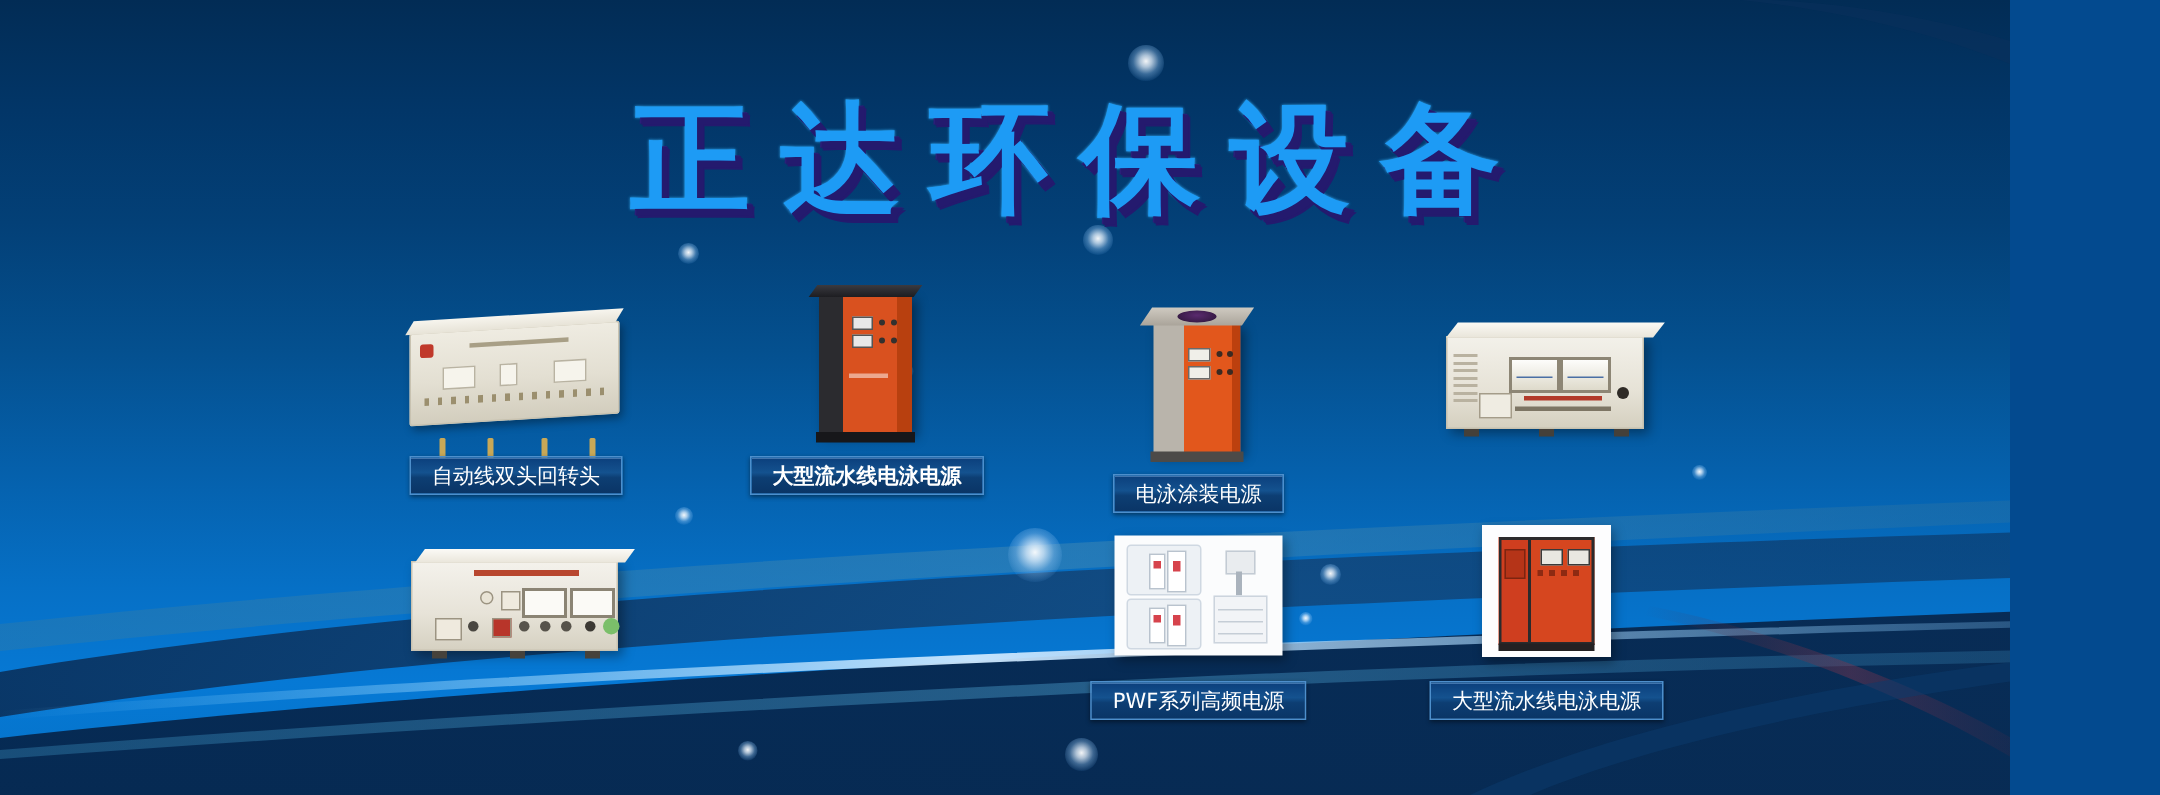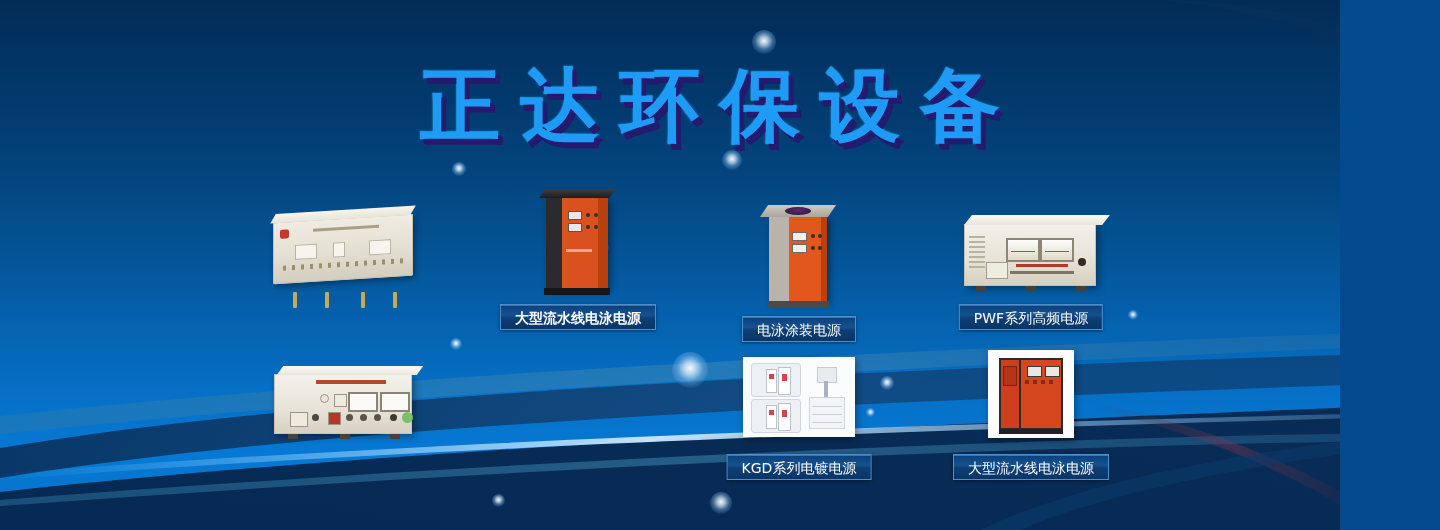--- a/index.html
+++ b/index.html
@@ -256,20 +256,21 @@
           <div class="strip"></div>
         </div>
         <div class="legs">
           <i style="left:24px;"></i>
             <i style="left:56px;"></i>
             <i style="left:92px;"></i>
             <i style="left:124px;"></i>
         </div>
       </div>
     </div>
+    <div class="label">自动线双头回转头</div>
   </div>
 
   <div class="product" style="left:488px;top:190px;width:180px;height:140px;font-weight:bold;">
     <div class="shot">
       <div class="p-box" style="width:76px;height:104px;">
         <div class="cab-tall" style="position:absolute;left:6px;top:9px;">
           <div class="cap"></div>
           <div class="meter" style="top:14px;"></div>
           <div class="meter" style="top:26px;"></div>
           <div class="knob" style="left:40px;top:16px;"></div>
@@ -314,21 +315,20 @@
           <div class="plug"></div>
           <div class="txt"></div>
             <div class="txt2"></div>
           <div class="sw"></div>
           <div class="ft" style="left:12px;"></div>
           <div class="ft" style="left:62px;"></div>
           <div class="ft" style="right:10px;"></div>
         </div>
       </div>
     </div>
-    <div class="label">PWF系列高频电源</div>
   </div>
 
   <div class="product" style="left:254px;top:350px;width:180px;height:130px;">
     <div class="shot">
       <div class="p-box" style="width:148px;height:80px;">
         <div class="kgd" style="position:absolute;left:4px;top:12px;">
           <div class="top"></div>
           <div class="hdr"></div>
           <div class="m" style="left:74px;"></div>
           <div class="m" style="left:106px;"></div>
@@ -376,21 +376,21 @@
             <div class="rod"></div>
             <div class="body">
                 <b style="top:8px;"></b>
                 <b style="top:16px;"></b>
                 <b style="top:24px;"></b>
               </div>
           </div>
         </div>
       </div>
     </div>
-    <div class="label">KGD系列电镀电源</div>
+    <div class="label">PWF系列高频电源</div>
   </div>
 
   <div class="product" style="left:946px;top:338px;width:170px;height:142px;">
     <div class="shot" style="bottom:40px;">
       <div class="p-box" style="width:90px;height:92px;">
         <div class="cardw" style="position:absolute;left:2px;top:2px;">
           <div class="redcab">
             <div class="p"></div>
             <div class="m" style="left:28px;"></div>
             <div class="m" style="left:46px;"></div>

